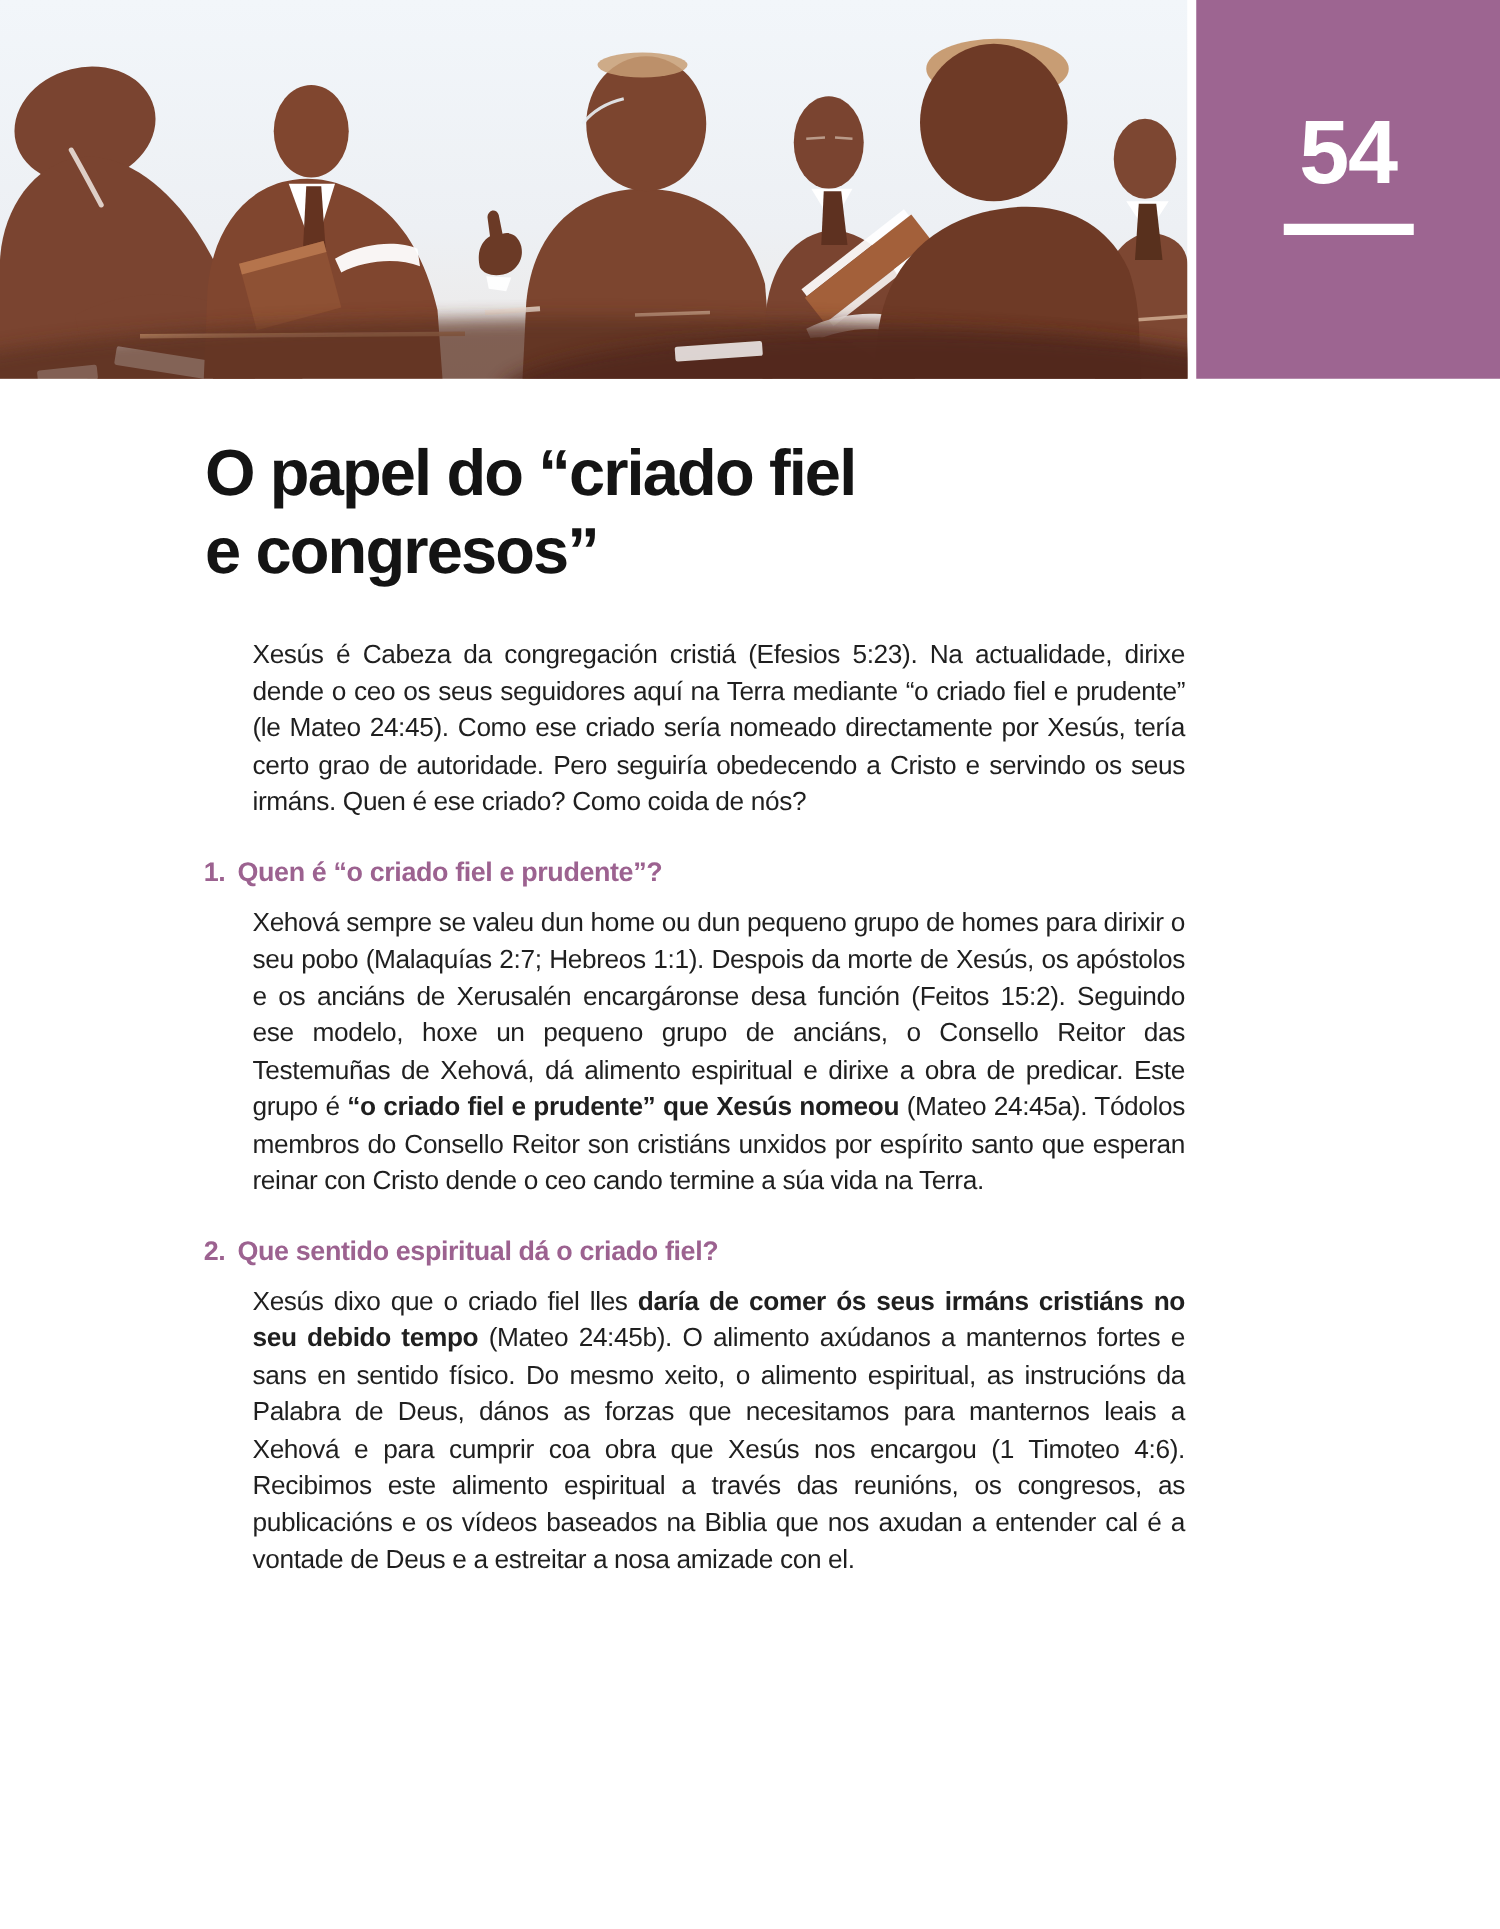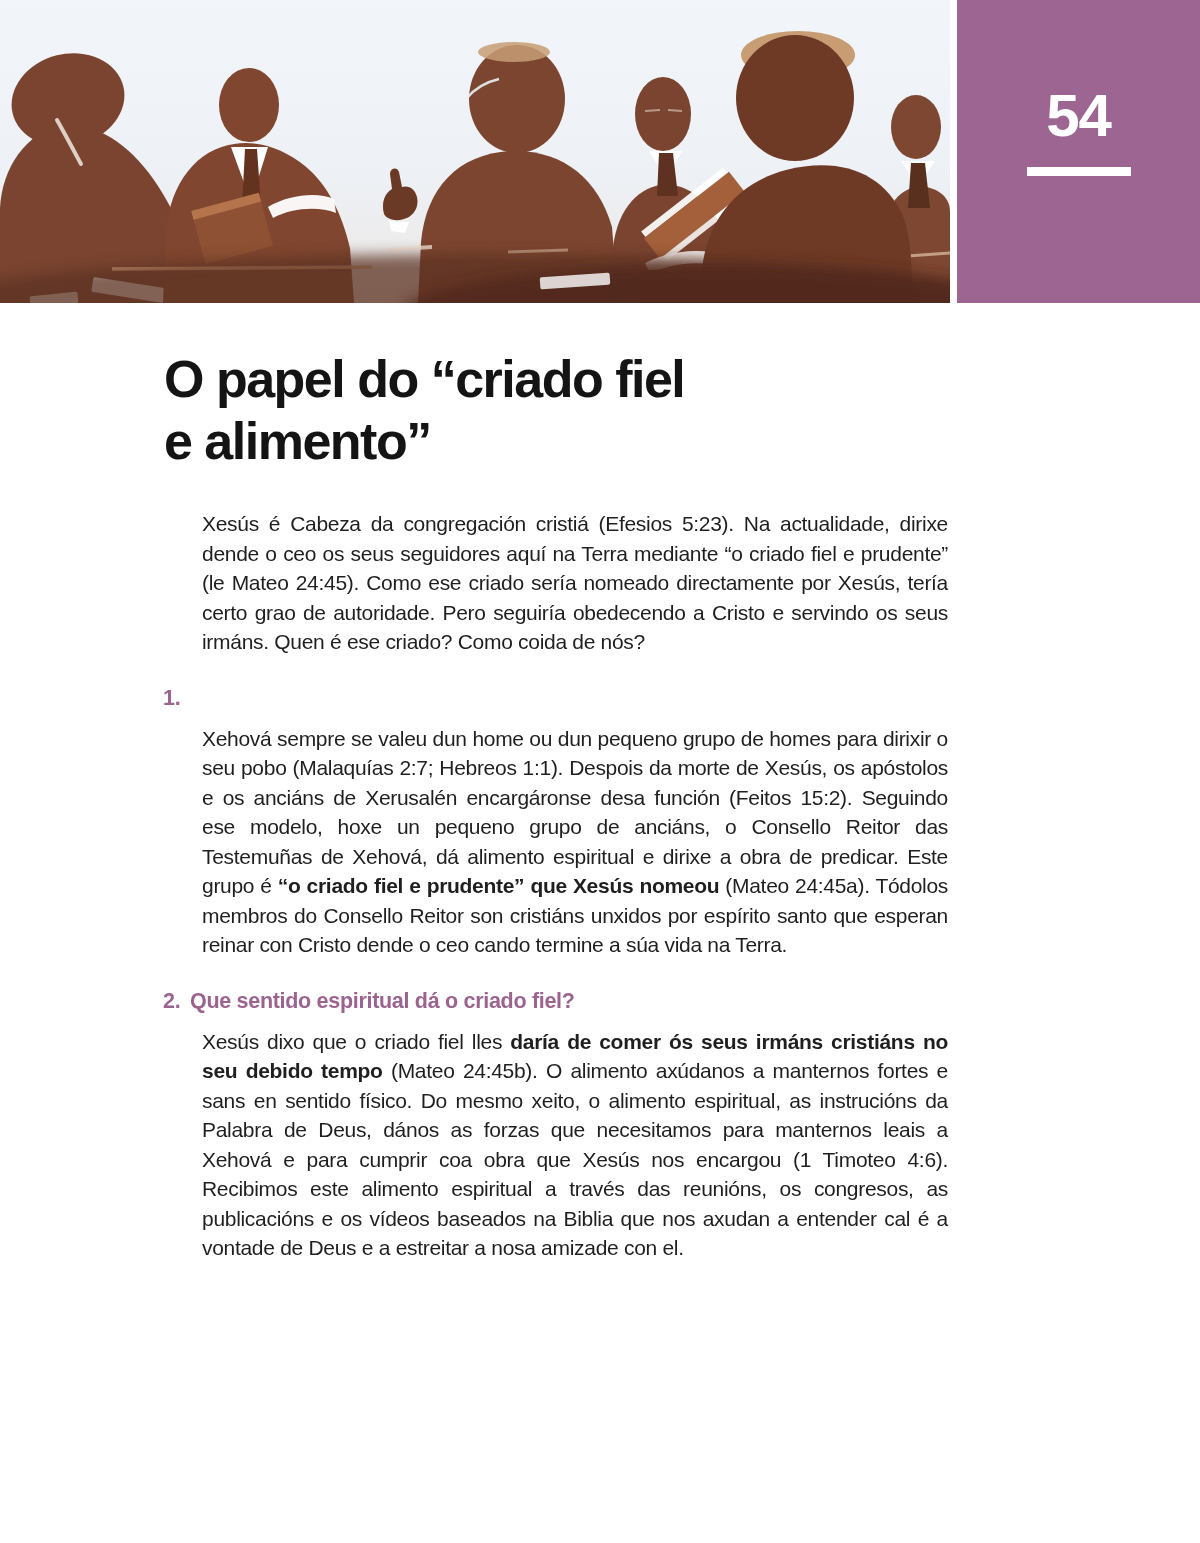--- a/index.html
+++ b/index.html
@@ -17,21 +17,21 @@
   }
   .header-illustration svg{display:block;width:100%;height:100%;}
   .lesson-badge{
     position:absolute;top:0;left:957px;
     width:243px;height:303px;
     display:flex;flex-direction:column;align-items:center;
     box-sizing:border-box;padding-top:86px;
   }
   .lesson-badge .num{
     color:#ffffff;
-    font-size:60px;font-weight:bold;line-height:1;
+    font-size:72px;font-weight:bold;line-height:1;
     letter-spacing:-1px;
   }
   .lesson-badge .bar{
     width:104px;height:9px;background:#ffffff;margin-top:21px;
   }
   
   .doc-title{
     position:absolute;left:164px;top:348px;
     font-size:52px;font-weight:bold;line-height:62px;
     letter-spacing:-1.5px;color:#141414;
@@ -144,29 +144,30 @@
     </svg>
   </div>
 
   <div class="lesson-badge" style="background:#9d6591;">
     <div class="num">54</div>
     <div class="bar"></div>
   </div>
 
   <h1 class="doc-title" style="margin:0;">
     <span>O papel do “criado fiel</span>
-    <span>e alimento”</span>
+    <span>e congresos”</span>
   </h1>
 
   <div class="content">
 
     <p class="para"><span>Xesús é Cabeza da congregación cristiá (Efesios 5:23). Na actualidade, dirixe dende o ceo os seus seguidores aquí na Terra mediante “o criado fiel e prudente” (le Mateo 24:45). Como ese criado sería nomeado directamente por Xesús, tería certo grao de autoridade. Pero seguiría obedecendo a Cristo e servindo os seus irmáns. Quen é ese criado? Como coida de nós?</span></p>
 
     <div class="q-heading">
       <span class="q-num">1.</span>
+      <span>Quen é “o criado fiel e prudente”?</span>
     </div>
     <p class="para"><span>Xehová sempre se valeu dun home ou dun pequeno grupo de homes para dirixir o seu pobo (Malaquías 2:7; Hebreos 1:1). Despois da morte de Xesús, os apóstolos e os anciáns de Xerusalén encargáronse desa función (Feitos 15:2). Seguindo ese modelo, hoxe un pequeno grupo de anciáns, o Consello Reitor das Testemuñas de Xehová, dá alimento espiritual e dirixe a obra de predicar. Este grupo é </span><span class="b">“o criado fiel e prudente” que Xesús nomeou</span><span> (Mateo 24:45a). Tódolos membros do Consello Reitor son cristiáns unxidos por espírito santo que esperan reinar con Cristo dende o ceo cando termine a súa vida na Terra.</span></p>
 
     <div class="q-heading">
       <span class="q-num">2.</span>
       <span>Que sentido espiritual dá o criado fiel?</span>
     </div>
     <p class="para"><span>Xesús dixo que o criado fiel lles </span><span class="b">daría de comer ós seus irmáns cristiáns no seu debido tempo</span><span> (Mateo 24:45b). O alimento axúdanos a manternos fortes e sans en sentido físico. Do mesmo xeito, o alimento espiritual, as instrucións da Palabra de Deus, dános as forzas que necesitamos para manternos leais a Xehová e para cumprir coa obra que Xesús nos encargou (1 Timoteo 4:6). Recibimos este alimento espiritual a través das reunións, os congresos, as publicacións e os vídeos baseados na Biblia que nos axudan a entender cal é a vontade de Deus e a estreitar a nosa amizade con el.</span></p>
 
   </div>

